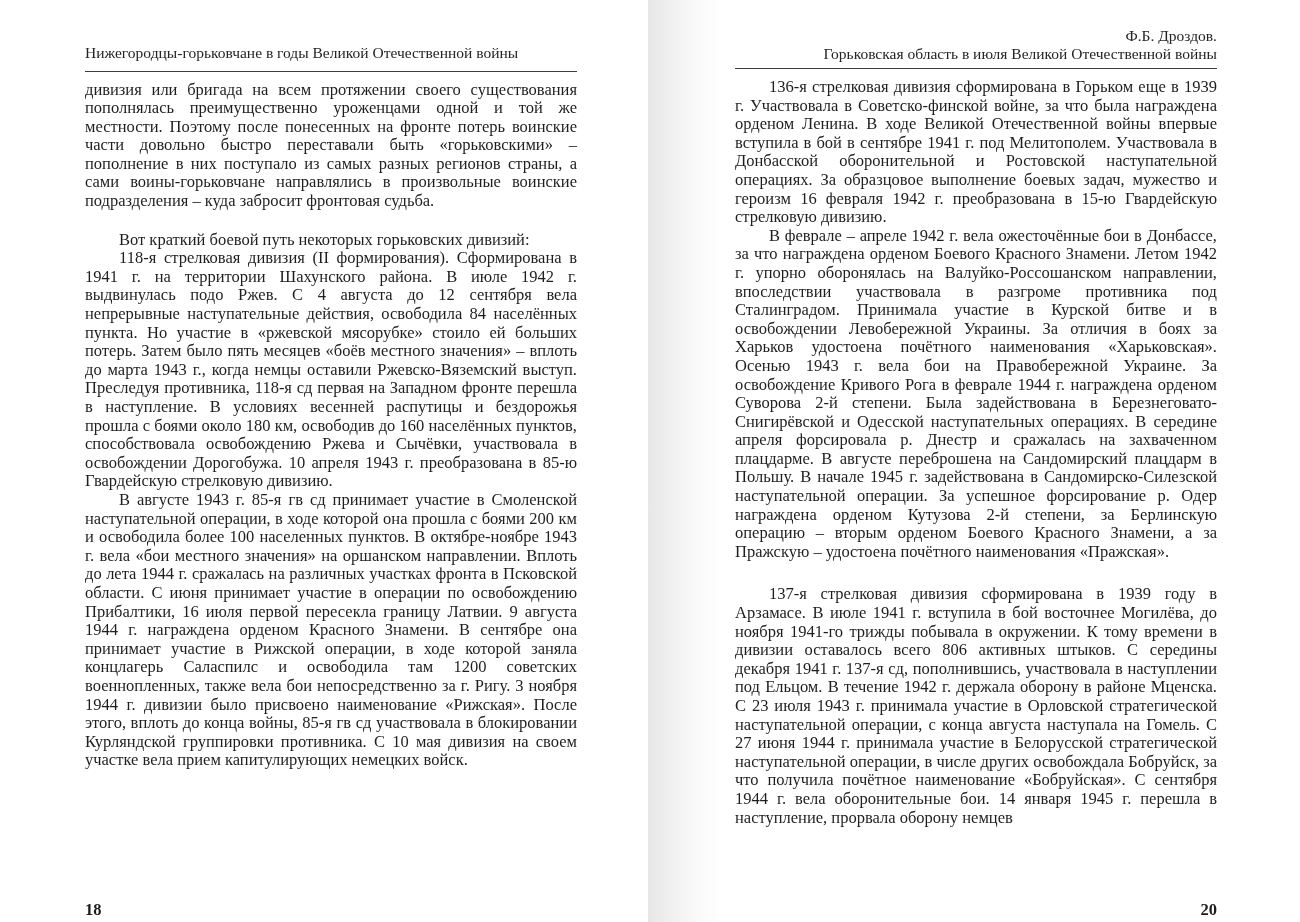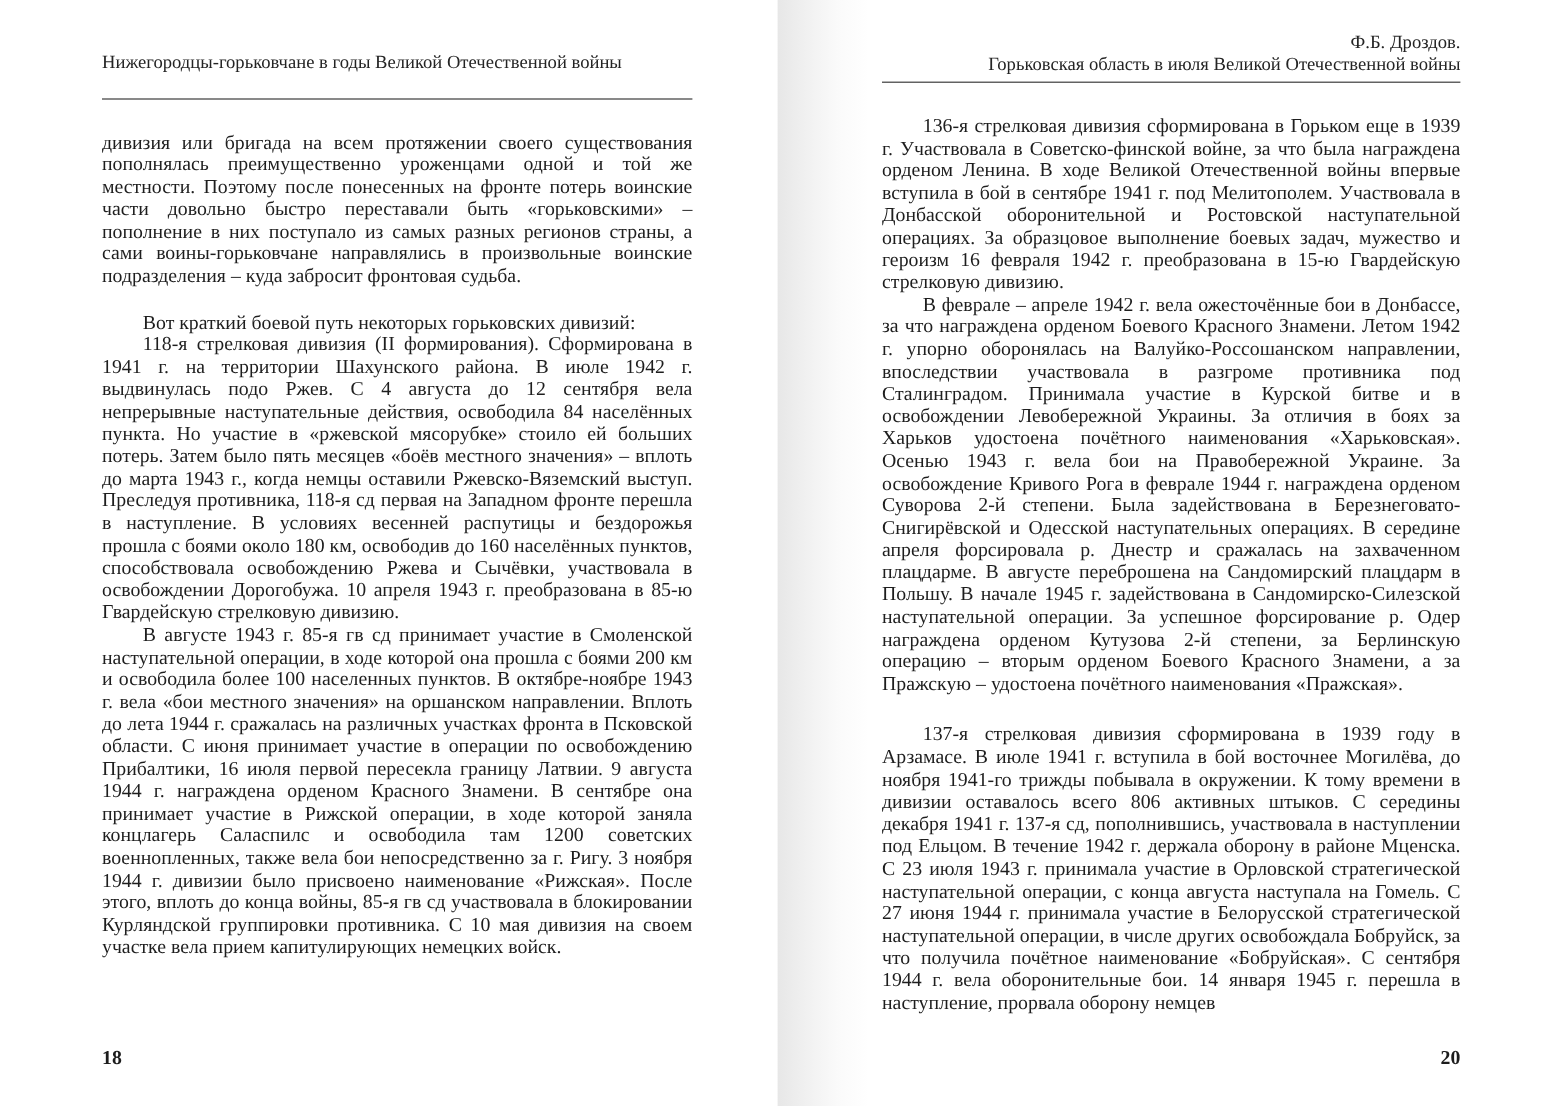--- a/index.html
+++ b/index.html
@@ -32,46 +32,46 @@
   .page-right { left: 735px; width: 482px; }
 
   .running-head {
     font-size: 15.5px;
     line-height: 17.5px;
     color: #242424;
     border-bottom: 1.3px solid #3c3c3c;
   }
   .running-head.left {
     margin-top: 44px;
-    padding-bottom: 20px;
+    padding-bottom: 9px;
     text-align: left;
   }
   .running-head.right {
     margin-top: 27px;
     padding-bottom: 6px;
     text-align: right;
   }
   .body-text {
-    margin-top: 27px;
+    margin-top: 9px;
     font-size: 16.5px;
     line-height: 18.6px;
     text-align: justify;
   }
   .body-text p {
     margin: 0;
     padding: 0;
     text-indent: 34px;
   }
   .body-text p.no-indent { text-indent: 0; }
   .body-text p.gap-small { margin-top: 20px; }
   .body-text p.gap-large { margin-top: 24px; }
 
   .pagenum {
     position: absolute;
-    top: 872px;
+    top: 900px;
     font-size: 16.5px;
     font-weight: bold;
     color: #1c1c1c;
   }
   .pagenum.left  { left: 0; }
   .pagenum.right { right: 0; }
 </style>
 </head>
 <body>
 

